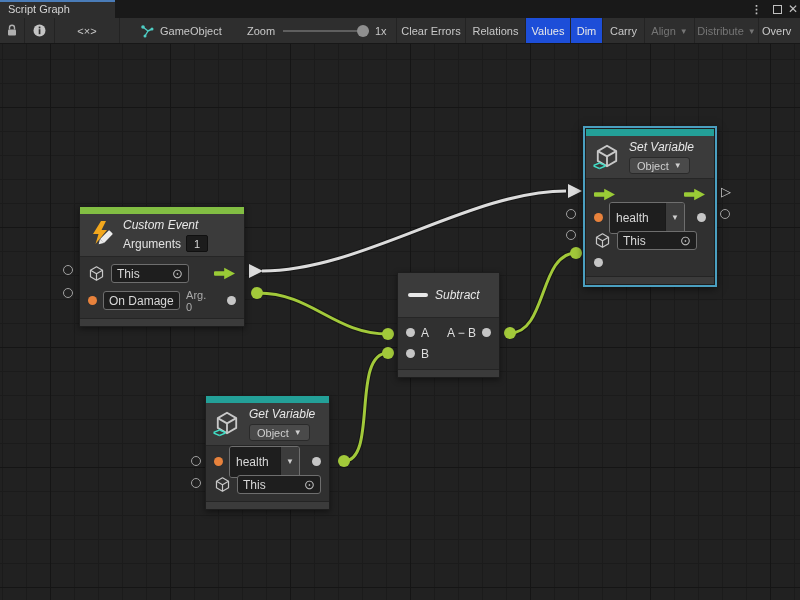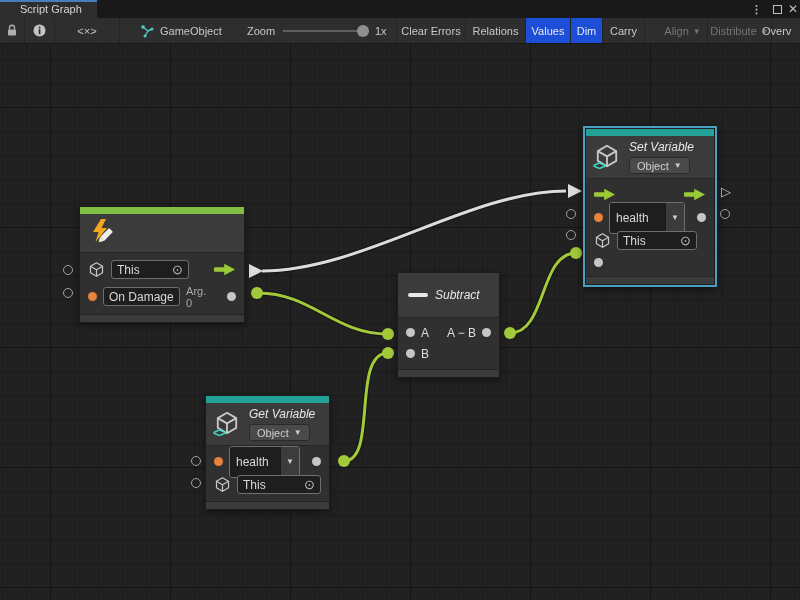--- a/index.html
+++ b/index.html
@@ -1,37 +1,37 @@
 <!DOCTYPE html>
 <html><head>
 <meta charset="utf-8">
 <style>
   * { margin:0; padding:0; box-sizing:border-box; }
   html,body { width:800px; height:600px; overflow:hidden; background:#191919;
               font-family:"Liberation Sans", sans-serif; -webkit-font-smoothing:antialiased; }
 
   
   .tabstrip { position:relative; width:800px; height:18px; background:#191919; }
-  .tab { position:absolute; left:0; top:0; width:97px; height:18px; background:#2e2e2e;
+  .tab { position:absolute; left:0; top:0; width:115px; height:18px; background:#2e2e2e;
          border-top:2px solid #4a7cb8; color:#d4d4d4; font-size:11px; line-height:15px;
-         padding-left:20px; }
+         padding-left:8px; }
   .winctl { position:absolute; top:0; height:18px; display:flex; align-items:center;
             color:#c0c0c0; font-size:12px; }
   .kebab { right:38px; font-weight:bold; letter-spacing:0; font-size:11px; }
   .maxbox { right:18px; }
   .maxbox .box { width:9px; height:9px; border:1.5px solid #c0c0c0; display:block; }
   .closex { right:2px; font-size:12px; }
 
   
   .toolbar { position:relative; width:800px; height:26px; background:#2e2e2e;
              border-bottom:1px solid #171717; color:#c8c8c8; font-size:11px; }
   .tbtn { position:absolute; top:0; height:25px; display:flex; align-items:center;
           justify-content:center; border-right:1px solid #232323; color:#c8c8c8; }
   .tbtn.pressed { background:#1d4ed8; color:#e8e8e8; }
-  .tbtn.disabled { color:#757575;margin-left:13px; }
+  .tbtn.disabled { color:#757575; }
   .tlabel { position:absolute; top:0; height:25px; display:flex; align-items:center; color:#c8c8c8; }
   .caret { font-size:8px; margin-left:4px; position:relative; top:1px; }
   .slider-track { position:absolute; top:12px; left:283px; width:86px; height:2px; background:#5f5f5f; }
   .slider-handle { position:absolute; top:-5px; left:74px; width:12px; height:12px;
                    border-radius:50%; background:#8f8f8f; }
   .lock-icon svg, .info-icon svg { display:block; }
 
   
   .canvas { position:relative; width:800px; height:556px; background-color:#212121; overflow:hidden;
     background-image:
@@ -211,20 +211,27 @@
     <div class="nbar event"></div>
     <div class="nheader">
       <span class="eventicon">
         <svg width="28" height="30" viewBox="0 0 28 30">
           <polygon points="13,1 5,14 10.5,14 7.5,24 19,10 13.5,10 18,1" fill="#f2a71d"></polygon>
           <g transform="rotate(45 16 19)">
             <rect x="13.2" y="9" width="5.6" height="13" rx="1" fill="#ececec"></rect>
             <polygon points="13.2,22 18.8,22 16,26.5" fill="#ececec"></polygon>
           </g>
         </svg>
+      </span>
+      <span>
+        <div class="ntitle">Custom Event</div>
+        <div class="sub">
+          <span>Arguments</span>
+          <span class="argbox">1</span>
+        </div>
       </span>
     </div>
     <div class="nbody">
       <div class="nrow" style="height:23px">
         <svg class="icon-cube" width="17" height="17">
             <use href="#cube"></use>
           </svg>
         <span class="field" style="width:78px">
           <span>This</span>
           <span class="target-glyph">⊙</span>

